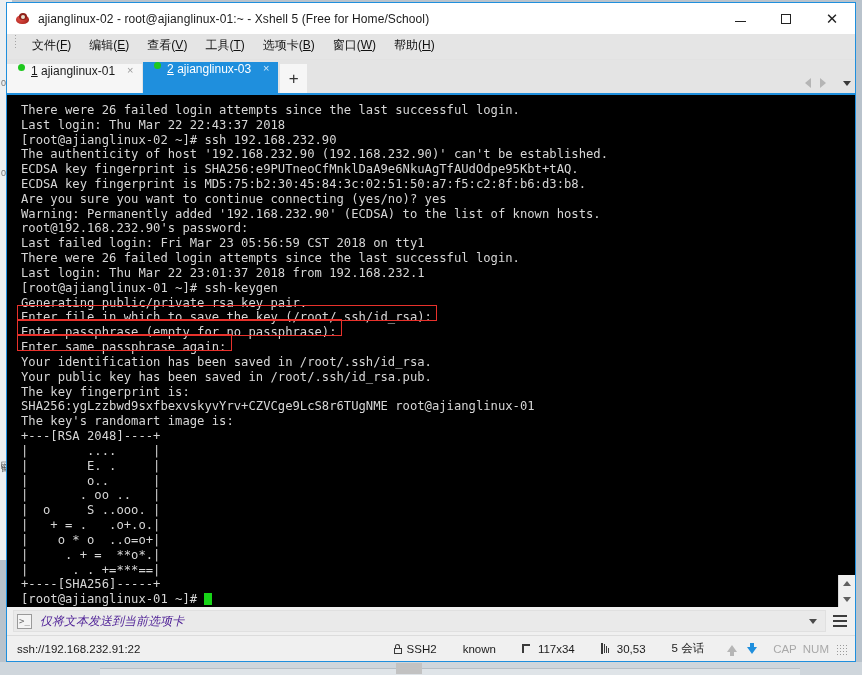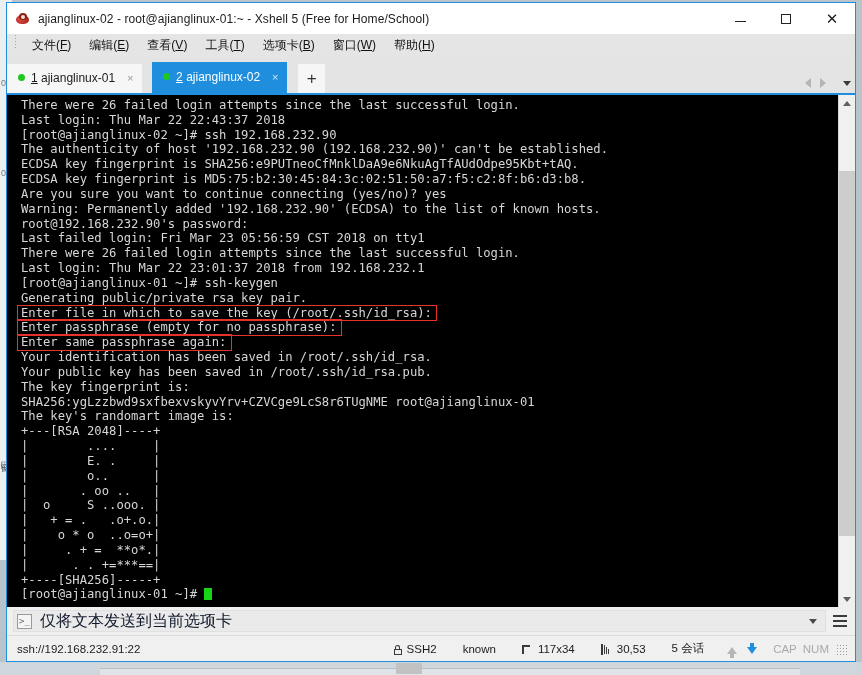--- a/index.html
+++ b/index.html
@@ -174,26 +174,25 @@
     height: 33px; min-height: 33px;
     background: #e4e4e4;
     display: flex;
     align-items: flex-end;
     position: relative;
     border-bottom: 2px solid #1f8fdd;
   }
   .tab {
     height: 29px;
     display: flex;
-    align-items: center;
     padding: 0 6px 2px 11px;
     font-size: 12px;
     color: #1b1b1b;
     background: #f6f6f6;
-    margin-right: 10px;
+    margin-right: 1px;
     position: relative;
     box-sizing: border-box;
     white-space: nowrap;
   }
   .tab.active {
     background: #1f8fdd;
     color: #ffffff;
     height: 31px;
   }
   .tab .dot {
@@ -243,20 +242,21 @@
     margin-left: 8px;
   }
 
   
   #term-wrap {
     flex: 1 1 auto;
     background: #000000;
     position: relative;
     display: flex;
     overflow: hidden;
+    align-items: flex-end;
   }
   #term {
     flex: 1 1 auto;
     padding: 3px 0 0 14px;
     font-family: "DejaVu Sans Mono", "Liberation Mono", monospace;
     font-size: 12.2px;
     line-height: 14.83px;
     color: #d6d6d6;
     white-space: pre;
     overflow: hidden;
@@ -347,23 +347,24 @@
     margin-right: 8px;
     font-family: "DejaVu Sans Mono", monospace;
     font-size: 9px;
     color: #6a6a6a;
     line-height: 13px;
     text-align: center;
     background: #f4f4f4;
     flex: 0 0 auto;
   }
   #send-placeholder {
-    font-size: 16px;
-    color: #0f172a;
+    font-size: 12px;
+    color: #4c1d95;
     flex: 1 1 auto;
+    font-style: italic;
   }
   #send-caret {
     width: 0; height: 0;
     border-left: 4px solid transparent;
     border-right: 4px solid transparent;
     border-top: 5px solid #4a4a4a;
     margin-right: 8px;
     flex: 0 0 auto;
   }
   #send-menu {
@@ -388,21 +389,21 @@
   }
   #status-url { margin-left: 10px; white-space: nowrap; }
   #status-right {
     position: absolute;
     right: 4px;
     display: flex;
     align-items: center;
     white-space: nowrap;
   }
   #status-right > * { margin-left: 0; }
-  .st-seg { display: flex; align-items: flex-end; padding: 0 13px; white-space: nowrap; }
+  .st-seg { display: flex; align-items: center; padding: 0 13px; white-space: nowrap; }
   .lock-icon {
     width: 8px; height: 10px;
     position: relative;
     margin-right: 5px;
     flex: 0 0 auto;
   }
   .lock-icon .body {
     position: absolute; left: 0; bottom: 0;
     width: 8px; height: 6px;
     border: 1px solid #3a3a3a;
@@ -525,21 +526,21 @@
   </div>
 
   <div id="tabbar">
     <div class="tab">
       <span class="dot"></span>
       <span class="tab-label"><u>1</u>&nbsp;<span>ajianglinux-01</span></span>
       <span class="tab-close">×</span>
     </div>
     <div class="tab active">
       <span class="dot"></span>
-      <span class="tab-label"><u>2</u>&nbsp;<span>ajianglinux-02</span></span>
+      <span class="tab-label"><u>2</u>&nbsp;<span>ajianglinux-03</span></span>
       <span class="tab-close">×</span>
     </div>
     <div id="tab-new">+</div>
     <div id="tabbar-right">
       <span class="tb-arrow left"></span>
       <span class="tb-arrow right"></span>
       <span class="tb-caret"></span>
     </div>
   </div>
 

